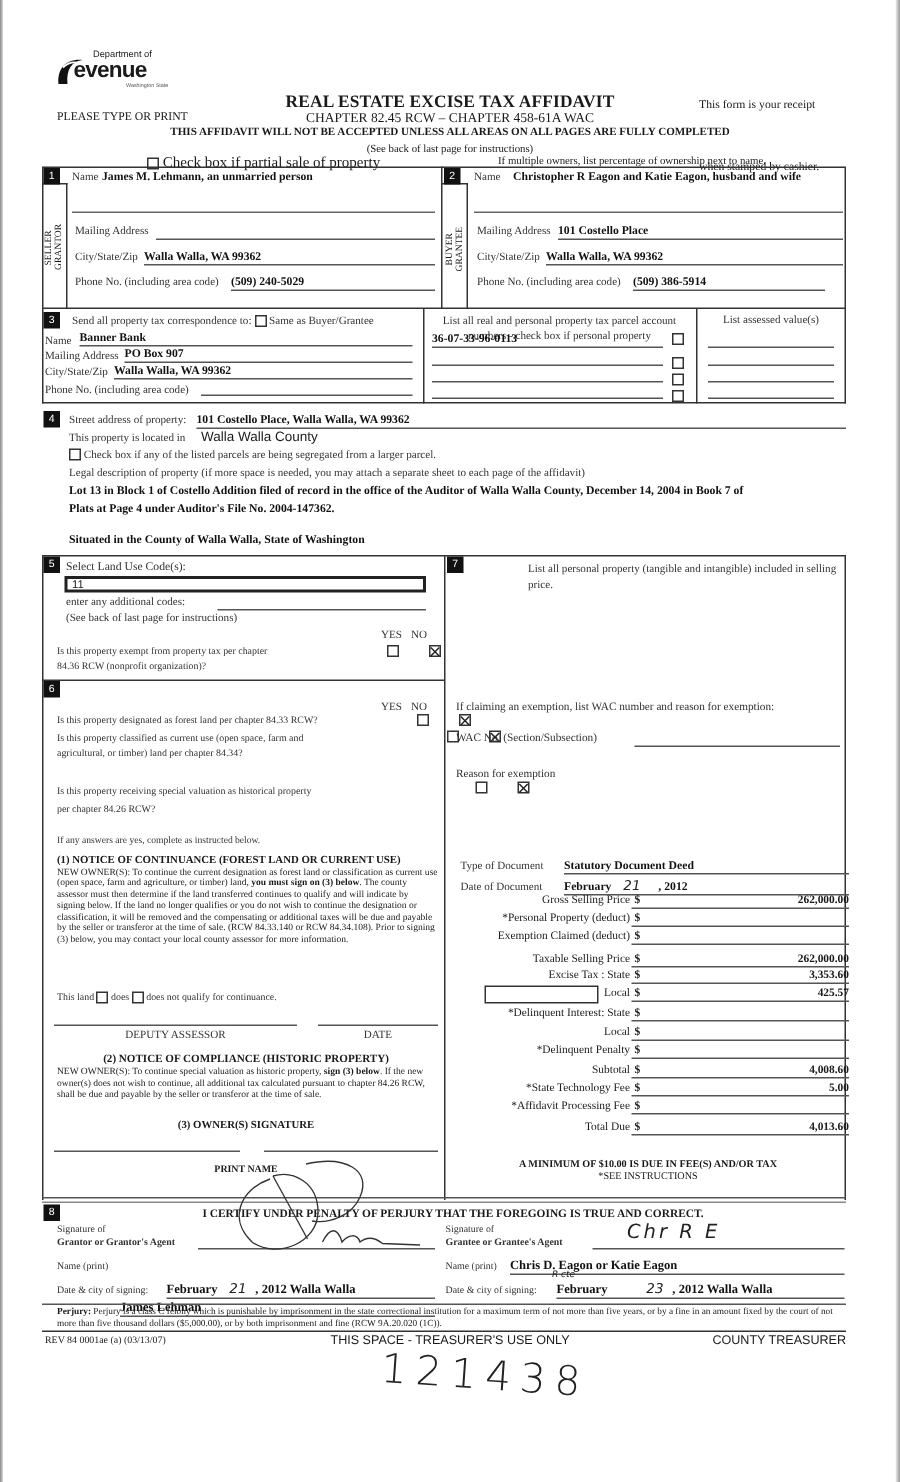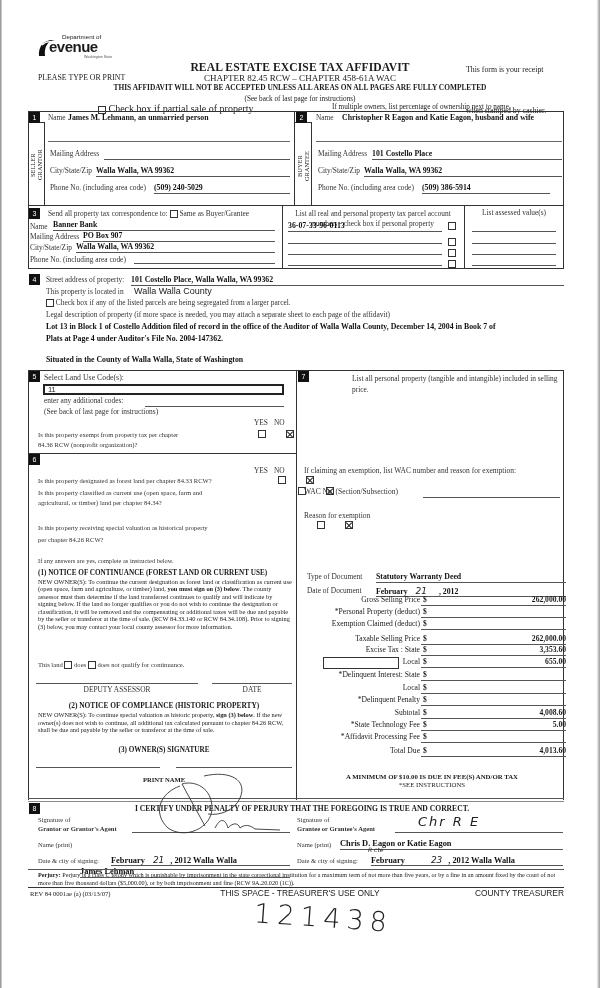--- a/index.html
+++ b/index.html
@@ -209,21 +209,21 @@
 
 
 <div class="secnum" style="left:298px;top:371px;">7</div>
 <div class="abs lbl" style="left:316px;top:374px;line-height:1.45;margin-left:36px;"><span>List all personal property (tangible and intangible) included in selling</span><br><span>price.</span></div>
 <div class="abs lbl" style="left:304px;top:467px;font-size:7.5px;">If claiming an exemption, list WAC number and reason for exemption:</div>
 <div class="abs lbl" style="left:304px;top:488px;font-size:7.5px;">WAC No. (Section/Subsection)</div>
 <div class="abs uline" style="left:423px;top:488px;width:137px;height:10px;"></div>
 <div class="abs lbl" style="left:304px;top:512px;font-size:7.5px;">Reason for exemption</div>
 
 <div class="abs lbl" style="left:307px;top:573px;">Type of Document</div>
-<div class="abs val uline" style="left:376px;top:573px;width:190px;height:10px;">Statutory Warranty Deed</div>
+<div class="abs val uline" style="left:376px;top:573px;width:190px;height:10px;">Statutory Document Deed</div>
 <div class="abs lbl" style="left:307px;top:587px;">Date of Document</div>
 <div class="abs uline" style="left:376px;top:586px;width:190px;height:11px;">
   <span class="val">February</span>
   <span class="hand" style="font-size:9px;margin-left:6px;">21</span>
   <span class="val" style="margin-left:10px;">, 2012</span>
 </div>
 
 <div class="rowlbl" style="left:296px;top:596px;width:124px;">Gross Selling Price</div>
 <div class="rowline" style="left:421px;top:596px;width:145px;">
     <span class="dollar">$</span>
@@ -251,21 +251,21 @@
 <div class="rowlbl" style="left:296px;top:646px;width:124px;">Excise Tax : State</div>
 <div class="rowline" style="left:421px;top:646px;width:145px;">
     <span class="dollar">$</span>
     <span class="amt">3,353.60</span>
   </div>
 
 <div class="abs" style="left:323px;top:657px;width:76px;height:12px;border:1px solid #333;"></div>
 <div class="rowlbl" style="left:398px;top:658px;width:22px;">Local</div>
 <div class="rowline" style="left:421px;top:658px;width:145px;">
     <span class="dollar">$</span>
-    <span class="amt">655.00</span>
+    <span class="amt">425.57</span>
   </div>
 
 <div class="rowlbl" style="left:296px;top:671px;width:124px;">*Delinquent Interest:  State</div>
 <div class="rowline" style="left:421px;top:671px;width:145px;">
     <span class="dollar">$</span>
     <span class="amt"></span>
   </div>
 
 <div class="rowlbl" style="left:296px;top:684px;width:124px;">Local</div>
 <div class="rowline" style="left:421px;top:684px;width:145px;">

